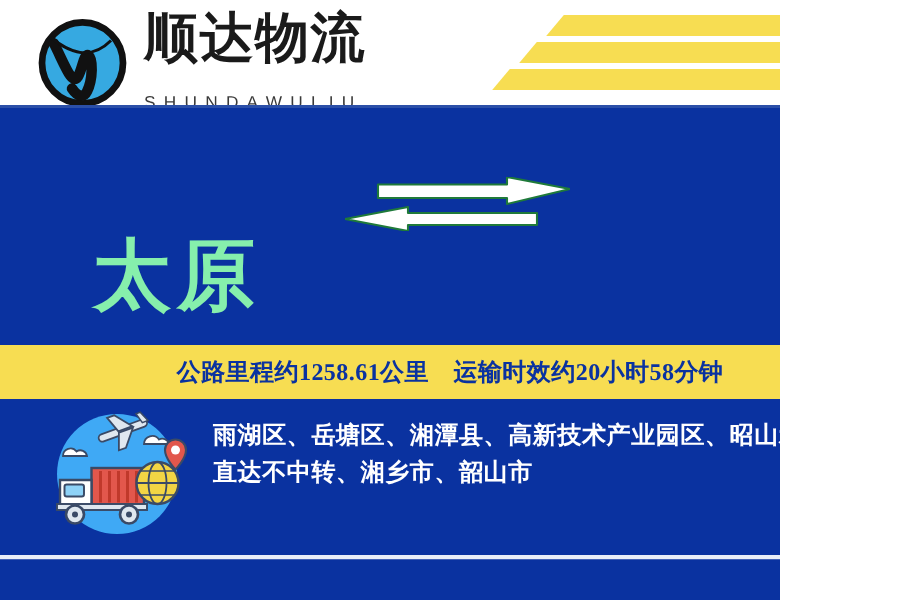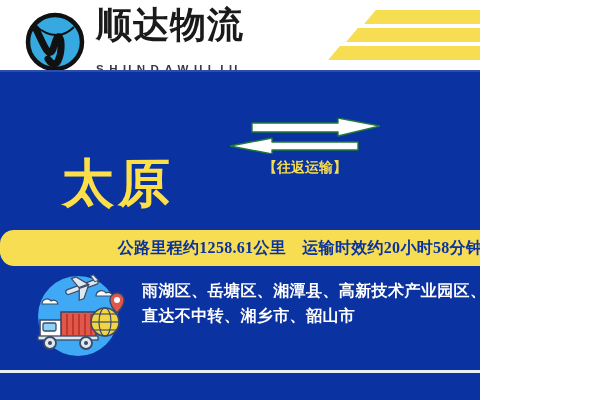--- a/index.html
+++ b/index.html
@@ -1,68 +1,68 @@
 <!DOCTYPE html>
 <html><head>
 <meta charset="utf-8">
 <style>
   html,body{margin:0;padding:0;}
   body{
     width:600px;height:400px;overflow:hidden;
     font-family:"Liberation Sans","DejaVu Sans",sans-serif;
     background:#ffffff;
   }
-  .banner{position:relative;width:480px;height:400px;overflow:hidden;background:#0a32a0;}
+  .banner{position:relative;width:520px;height:400px;overflow:hidden;background:#0a32a0;}
 
   
   .header{position:absolute;left:0;top:0;width:600px;height:72px;background:#ffffff;overflow:hidden;}
   .logo-wrap{position:absolute;left:24px;top:6px;display:flex;align-items:center;}
   .logo-mark{position:relative;width:62px;height:62px;flex:0 0 auto;}
   .logo-text-block{margin-left:10px;display:flex;flex-direction:column;justify-content:center;}
   .logo-cn{
     font-family:"Liberation Serif","DejaVu Serif",serif;
     font-weight:bold;font-size:36px;color:#1a1a1a;line-height:38px;
     letter-spacing:1px;white-space:nowrap;
   }
   .logo-en{
-    font-size:11.5px;color:#3a3a3a;font-weight:bold;
+    font-size:11.5px;color:#3a3a3a;font-weight:normal;
     letter-spacing:5.5px;line-height:16px;white-space:nowrap;margin-top:17px;
   }
   .stripes{position:absolute;right:0;top:0;width:300px;height:72px;}
   .stripe{position:absolute;height:14px;background:#f7dd52;}
   .stripe.s1{top:10px;right:-10px;width:240px;transform:skewX(-40deg);}
   .stripe.s2{top:28px;right:-10px;width:258px;transform:skewX(-40deg);}
   .stripe.s3{top:46px;right:-10px;width:276px;transform:skewX(-40deg);}
   .header-rule{position:absolute;left:0;top:70px;width:600px;height:2px;background:#2b4fa8;}
 
   
   .route{position:absolute;left:0;top:72px;width:600px;height:156px;}
   .city{
     position:absolute;top:112px;transform:translateY(-50%);
     font-family:"Liberation Serif","DejaVu Serif",serif;
-    font-weight:bold;font-size:52px;color:#fde047;letter-spacing:4px;
+    font-weight:bold;font-size:52px;color:#86efac;letter-spacing:4px;
     white-space:nowrap;
   }
   .city-from{left:62px;}
   .city-to{left:394px;}
 
   .mid{position:absolute;left:230px;top:40px;width:150px;text-align:center;}
   .mid-top{
     font-family:"Liberation Sans","DejaVu Sans",sans-serif;
     font-weight:bold;font-size:14px;color:#ffffff;white-space:nowrap;line-height:18px;
   }
   .arrow-box{position:relative;width:150px;height:36px;margin:6px auto 4px;}
   .mid-bottom{
     font-weight:bold;font-size:14px;color:#f7dd52;white-space:nowrap;line-height:18px;
   }
 
   
   .infobar{
     position:absolute;left:0;top:230px;width:600px;height:36px;
-    background:#f7dd52;display:flex;align-items:center;justify-content:center;border-radius:14px;
+    background:#f7dd52;display:flex;align-items:center;justify-content:center;
   }
   .infobar-text{
     font-family:"Liberation Serif","DejaVu Serif",serif;
     font-weight:bold;font-size:16px;color:#0a32a0;white-space:nowrap;letter-spacing:0.3px;
   }
 
   
   .areas{position:absolute;left:0;top:266px;width:600px;height:104px;}
   .illus{position:absolute;left:22px;top:8px;width:112px;height:84px;}
   .area-text{
@@ -105,21 +105,20 @@
   <div class="route">
     <div class="city city-from">太原</div>
 
     <div class="mid">
       <div class="arrow-box">
         <svg width="150" height="36" viewBox="0 0 150 36" aria-hidden="true">
           <path d="M150 8 L108 0 L108 5 L22 5 L22 14 L108 14 L108 18 Z" fill="#ffffff" stroke="#1f7a3a" stroke-width="1.4" stroke-linejoin="round"></path>
           <path d="M0 28 L42 20 L42 24 L128 24 L128 32 L42 32 L42 36 Z" fill="#ffffff" stroke="#1f7a3a" stroke-width="1.4" stroke-linejoin="round"></path>
         </svg>
       </div>
-      <div class="mid-bottom">【往返运输】</div>
     </div>
 
   </div>
 
   <div class="infobar">
     <span class="infobar-text">公路里程约1258.61公里　运输时效约20小时58分钟</span>
   </div>
 
   <div class="areas">
 

